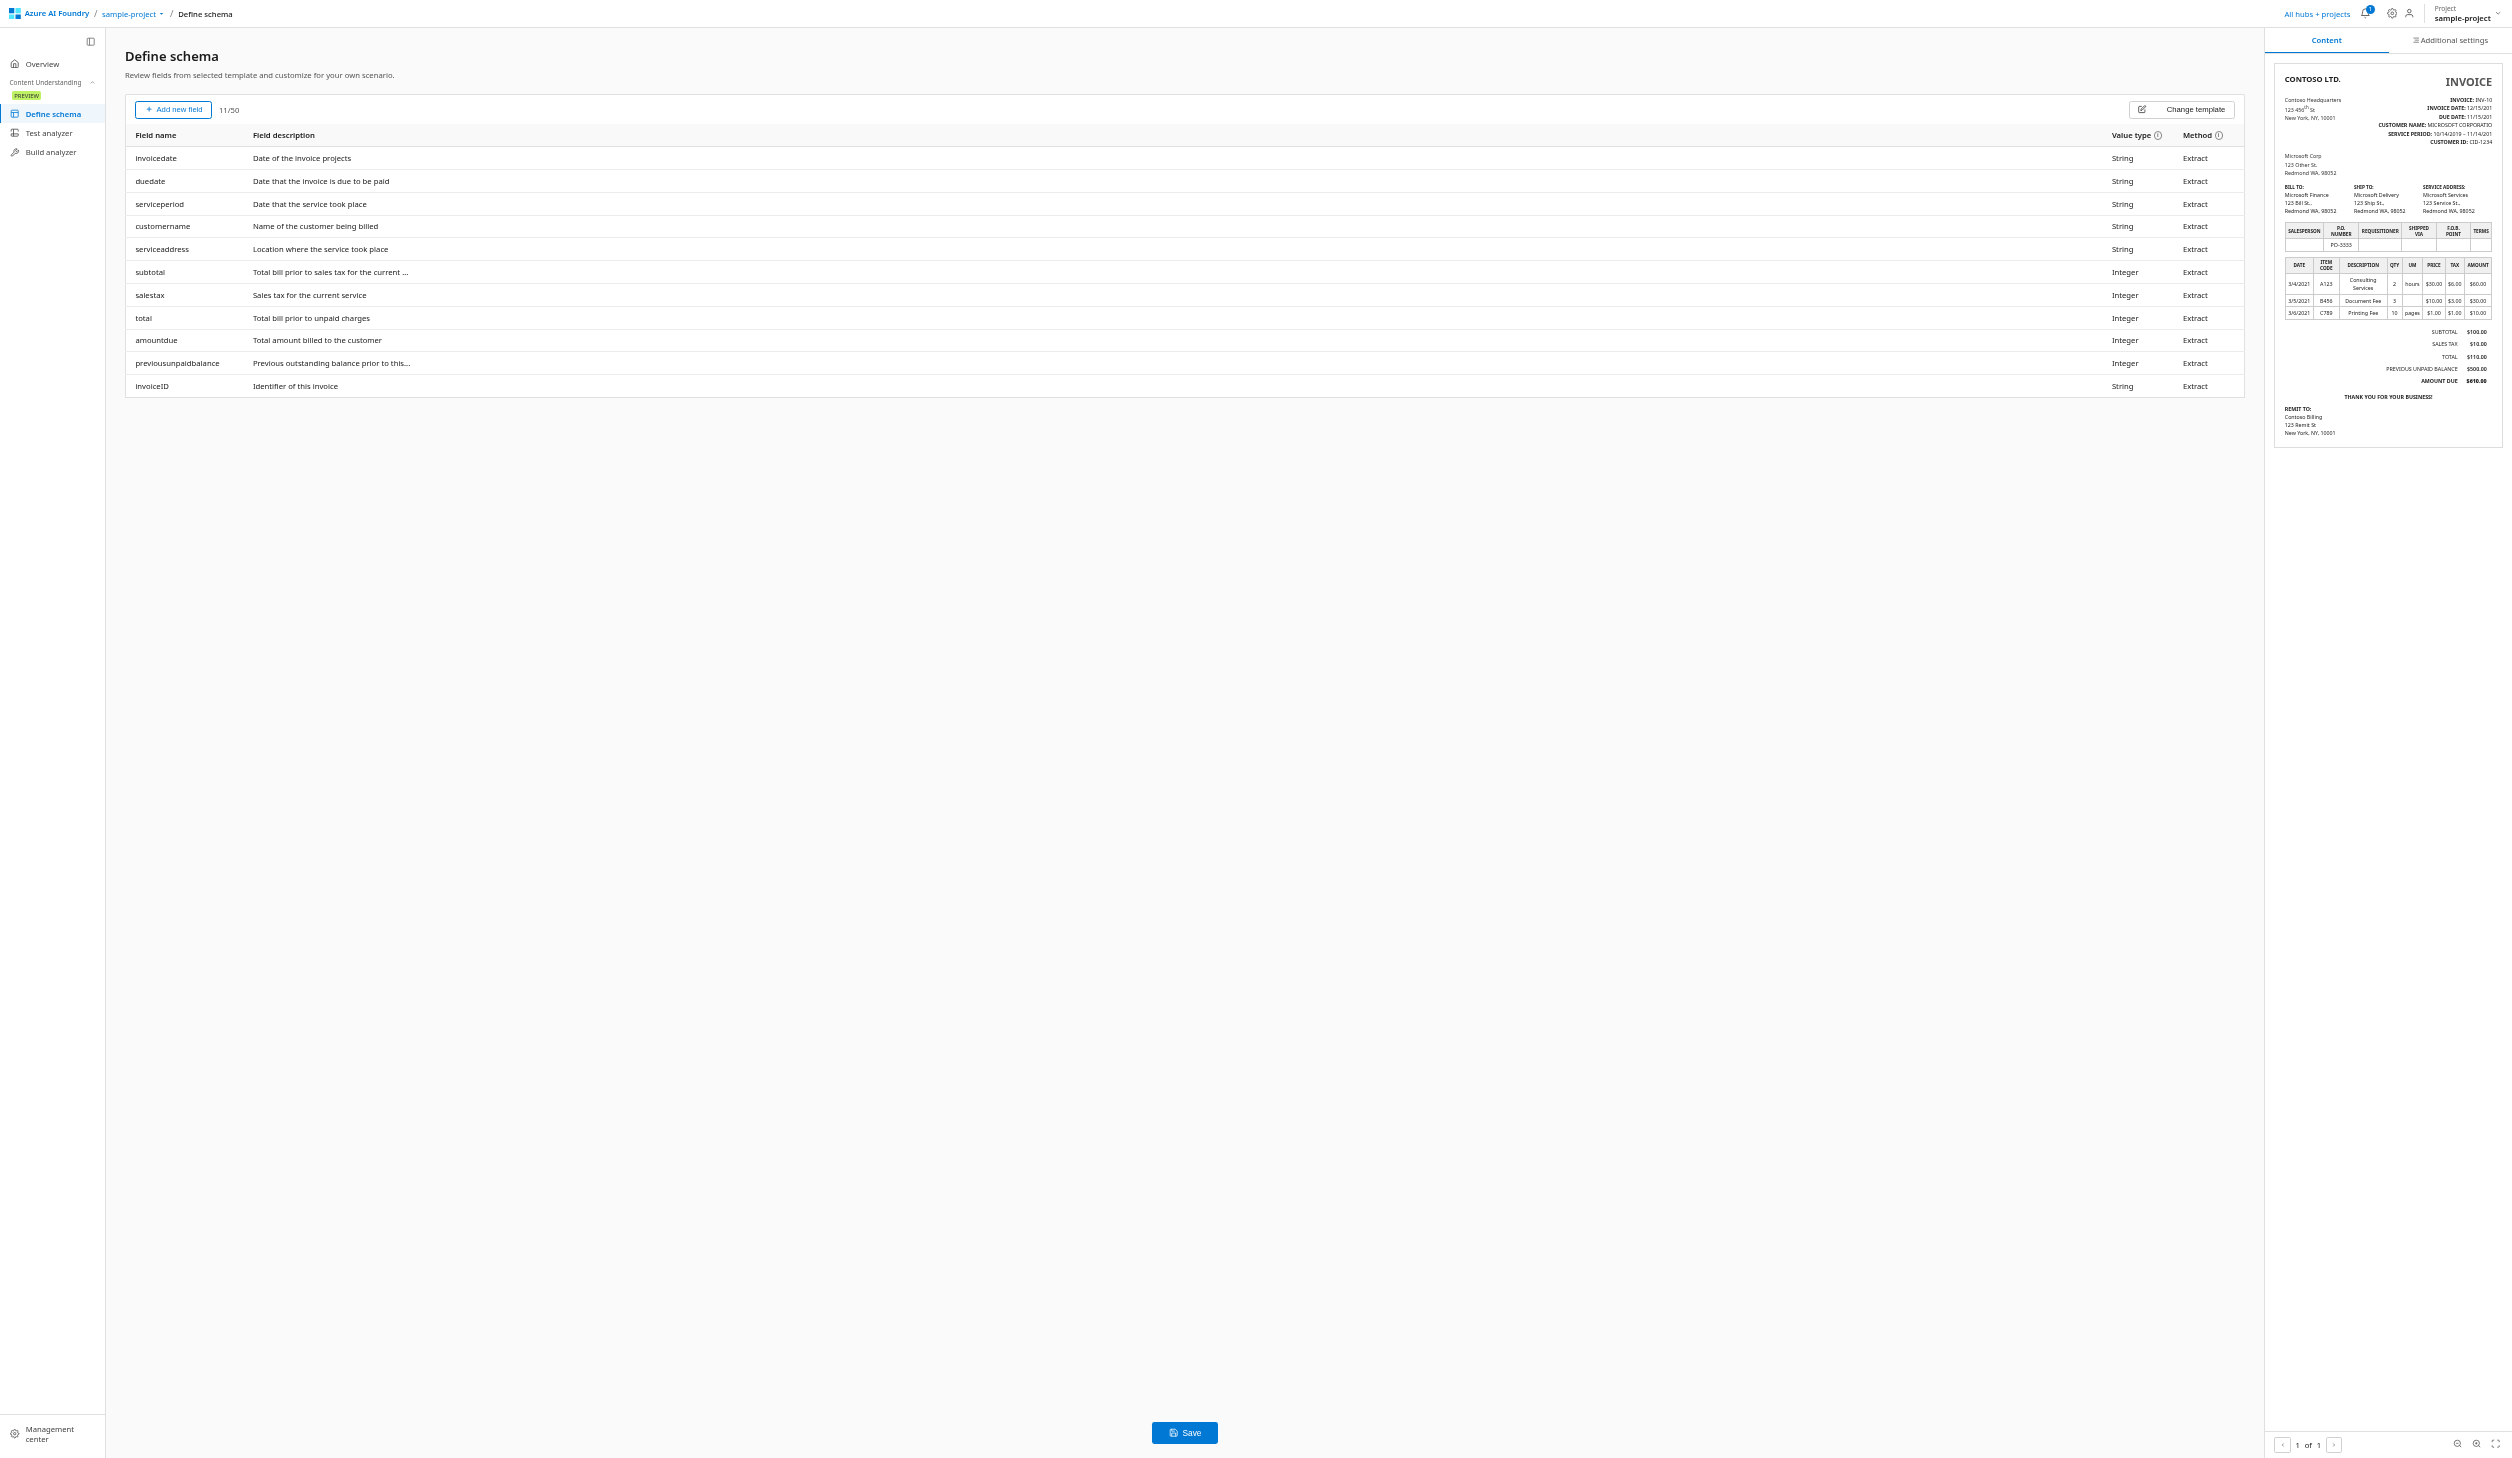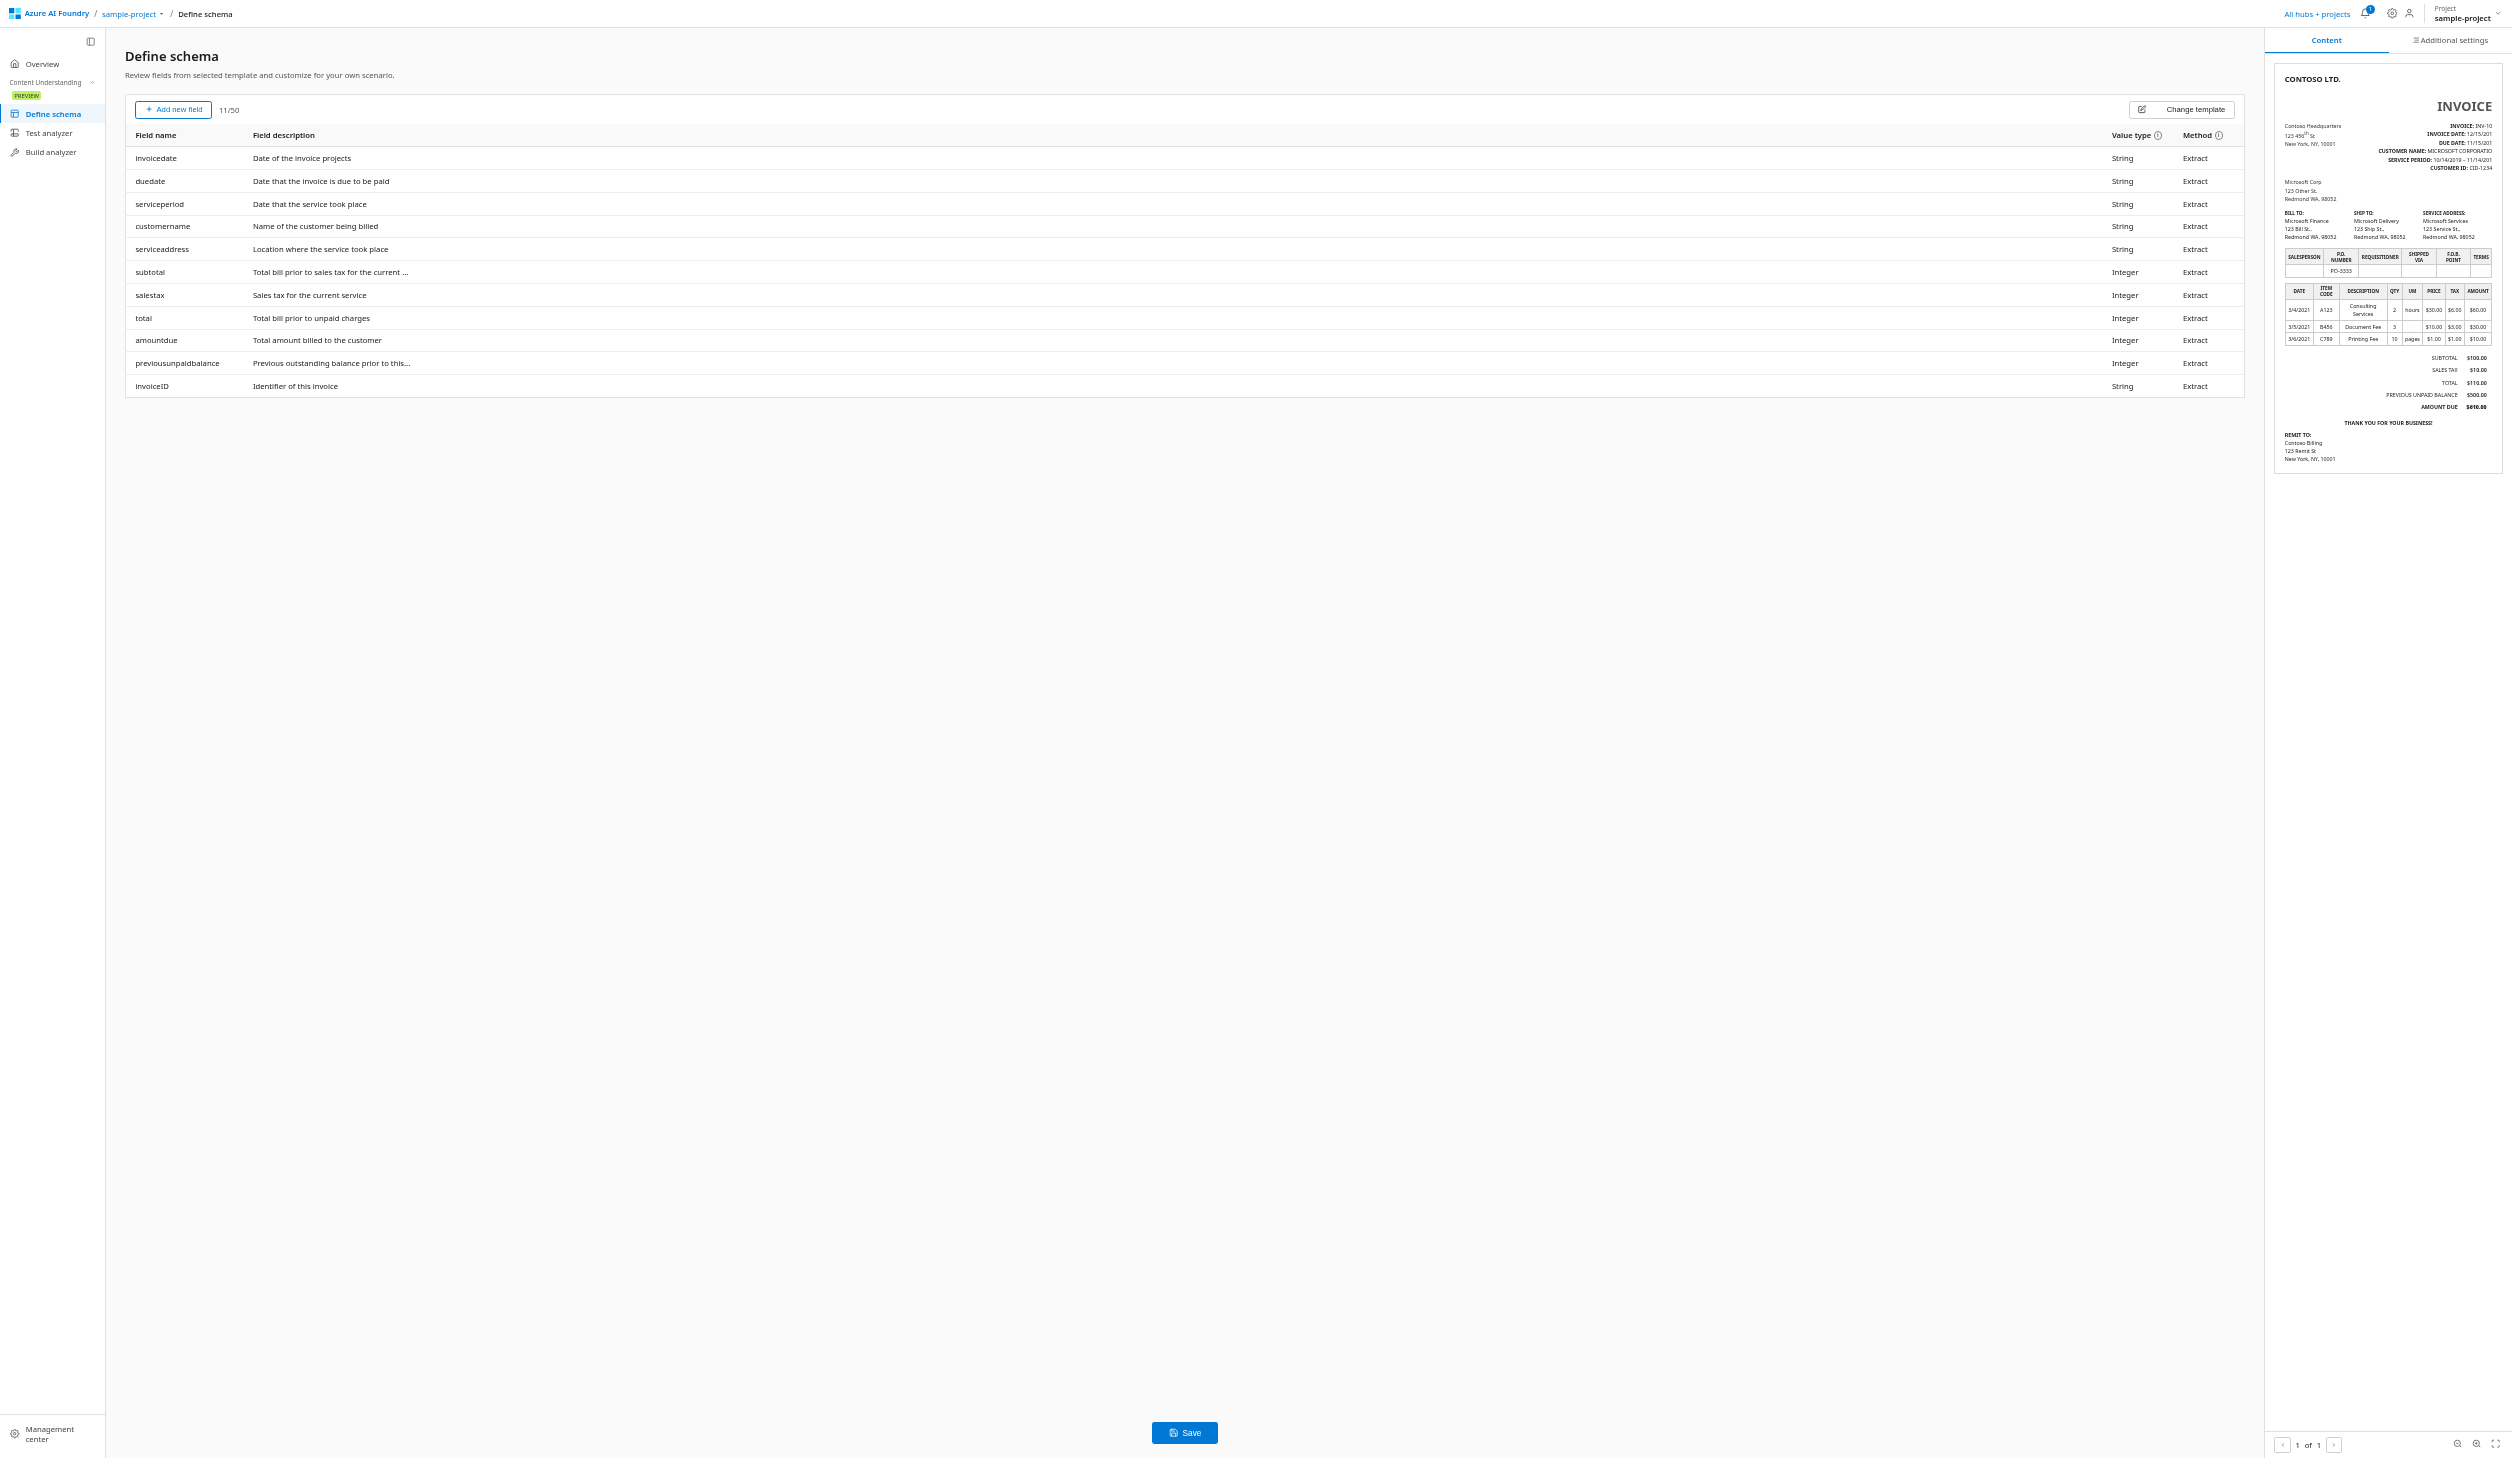--- a/index.html
+++ b/index.html
@@ -107,21 +107,21 @@
       cursor: pointer; color: #555; border-bottom: 1.2px solid transparent;
     }
     .right-tab.active { color: #0078d4; border-bottom-color: #0078d4; font-weight: 600; }
     .right-tab-settings { display: flex; align-items: center; justify-content: center; gap: 0; }
     .right-panel-content { flex: 1; overflow-y: auto; padding: 9.4px; }
 
     
     .invoice-preview { background: #fff; border: 0.6px solid #ddd; font-size: 5.9px; color: #222; padding: 9.4px; min-height: 354px; }
     .inv-header { display: flex; justify-content: space-between; align-items: flex-start; margin-bottom: 7px; }
     .inv-company { font-weight: 700; font-size: 7.7px; }
-    .inv-title { font-size: 13px; font-weight: 700; color: #555; margin-top: 23px; }
+    .inv-title { font-size: 11px; font-weight: 700; color: #555; }
     .inv-meta-right { text-align: right; font-size: 5.3px; line-height: 1.6; }
     .inv-meta-left { font-size: 5.3px; line-height: 1.6; color: #333; margin-bottom: 5.9px; }
     .inv-addresses { display: flex; justify-content: space-between; margin-bottom: 5.9px; font-size: 5.3px; }
     .inv-addr-col { flex: 1; line-height: 1.5; }
     .inv-addr-col strong { display: block; font-size: 4.7px; text-transform: uppercase; margin-bottom: 1.2px; }
     .inv-table { width: 100%; border-collapse: collapse; font-size: 5.3px; margin-bottom: 4.7px; }
     .inv-table th { border: 0.6px solid #ccc; padding: 1.8px 2.4px; background: #f0f0f0; text-align: center; font-size: 4.7px; }
     .inv-table td { border: 0.6px solid #ccc; padding: 1.8px 2.4px; text-align: center; }
     .inv-table td:first-child { text-align: left; }
     .inv-totals { text-align: right; font-size: 5.3px; margin-top: 2.4px; }

